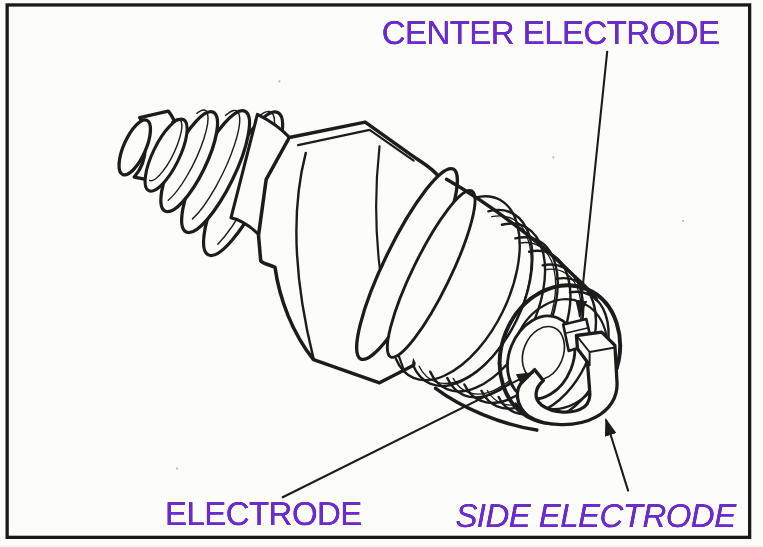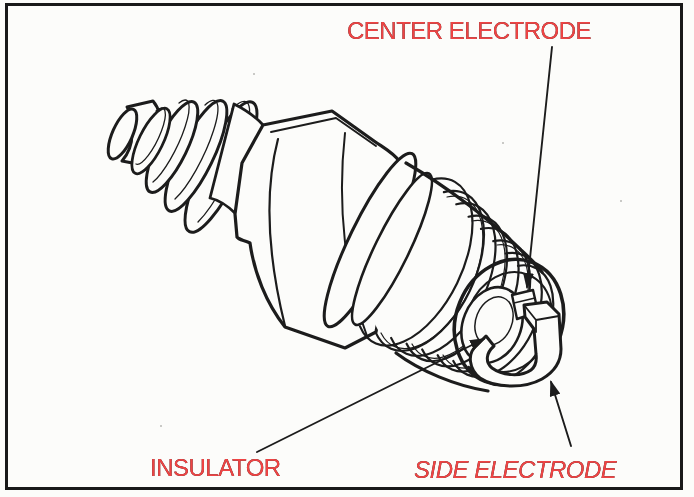--- a/index.html
+++ b/index.html
@@ -6,24 +6,24 @@
   #page{
     position:relative;
     width:694px;height:497px;
     background:#fcfcfa;
     overflow:hidden;
     font-family:"Liberation Sans", sans-serif;
   }
   #drawing{position:absolute;left:0;top:0;width:694px;height:497px;}
   .callout{
     position:absolute;
-    font-size:24px;
+    font-size:30px;
     line-height:26px;
     letter-spacing:-0.5px;
-    color:#ef4444;
+    color:#6d28d9;
     text-shadow:0 0 0.5px #1c1c1c;
     white-space:nowrap;
     user-select:none;
   }
   #label-center{left:347px;top:18px;}
   #label-insulator{left:150px;top:455px;}
   #label-side{left:414px;top:457px;font-style:italic;}
   .speck{position:absolute;background:#b9b9b4;border-radius:50%;}
 </style>
 </head>
@@ -118,16 +118,16 @@
     </g>
   </svg>
 
   <div class="speck" style="left:253px;top:73px;width:2px;height:2px;"></div>
   <div class="speck" style="left:502px;top:142px;width:2px;height:2px;"></div>
   <div class="speck" style="left:160px;top:425px;width:2px;height:2px;"></div>
   <div class="speck" style="left:620px;top:200px;width:2px;height:2px;"></div>
 
   <div id="label-center" class="callout">CENTER ELECTRODE</div>
 
-  <div id="label-insulator" class="callout">INSULATOR</div>
+  <div id="label-insulator" class="callout">ELECTRODE</div>
 
   <div id="label-side" class="callout">SIDE ELECTRODE</div>
 </div>
 
 </body></html>

